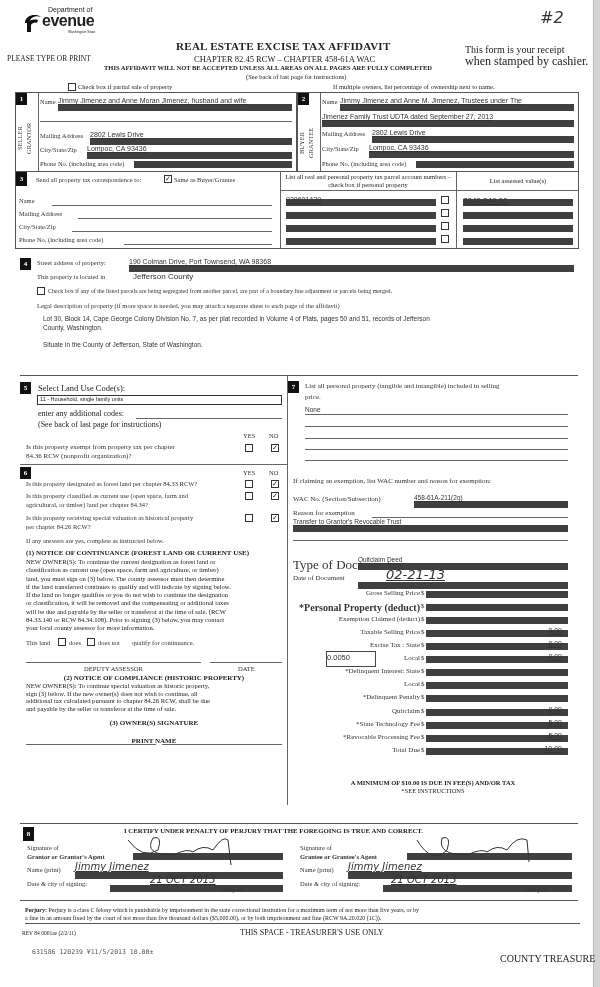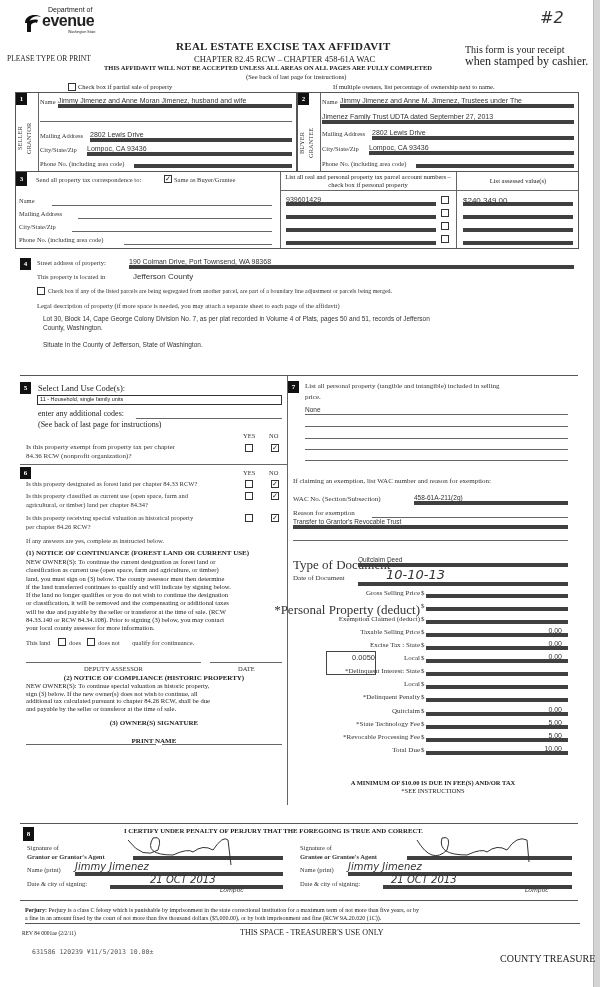--- a/index.html
+++ b/index.html
@@ -10,21 +10,21 @@
   .right-strip { position: absolute; left: 593px; top: 0; width: 7px; height: 987px; background: #d4d4d4; border-left: 1px solid #bbb; }
   .num { position: absolute; width: 11px; height: 12px; background: #111; color: #fff; font-size: 7px; font-weight: bold; text-align: center; line-height: 12px; }
   .box { position: absolute; border: 1px solid #555; }
   .hline { position: absolute; height: 0; border-top: 1px solid #666; }
   .vline { position: absolute; width: 0; border-left: 1px solid #666; }
   .cb { position: absolute; width: 8px; height: 8px; border: 1px solid #333; background: #fff; font-size: 7px; line-height: 6px; text-align: center; font-family: "DejaVu Sans", sans-serif; }
   .fill { font-family: "Liberation Sans", sans-serif; color: #333; font-size: 7px; }
   .lbl { font-size: 6.5px; color: #333; white-space: nowrap; }
   .vert { position: absolute; writing-mode: vertical-rl; transform: rotate(180deg); font-size: 6.5px; text-align: center; line-height: 7px; color: #333; }
   .hand { font-family: "DejaVu Sans", sans-serif; font-style: italic; color: #333; }
-  .underline { border-bottom: 4px solid #404040; }
+  .underline { border-bottom: 7px solid #404040; text-decoration: underline; }
 </style>
 </head>
 <body>
 
 <div class="right-strip"></div>
 
 <div class="abs" style="left:22px;top:6px;width:85px;height:30px;">
   <svg width="22" height="22" viewBox="0 0 22 22" style="position:absolute;left:0;top:5px;">
     <path d="M3 12 C3 4 14 2 19 6 C13 4 8 7 7 12 Z" fill="#111"></path>
     <path d="M5 11 L5 21 L9 21 L9 14 C10 12 13 11 15 12 L16 9 C12 8 8 9 5 11Z" fill="#111"></path>
@@ -213,50 +213,50 @@
   <span class="abs lbl" style="left:5px;top:101px;font-size:7px;">If claiming an exemption, list WAC number and reason for exemption:</span>
   <span class="abs lbl" style="left:5px;top:119px;font-size:7px;">WAC No. (Section/Subsection)</span>
   <span class="abs fill underline" style="left:126px;top:118px;width:154px;font-size:6.5px;">458-61A-211(2g)</span>
   <span class="abs lbl" style="left:5px;top:133px;font-size:7px;">Reason for exemption</span>
   <div class="hline" style="left:84px;top:141px;width:196px;"></div>
   <span class="abs fill underline" style="left:5px;top:142px;width:275px;font-size:6.5px;">Transfer to Grantor's Revocable Trust</span>
   <div class="hline" style="left:5px;top:164px;width:275px;"></div>
   <span class="abs lbl" style="left:5px;top:181px;font-size:13px;">Type of Document</span>
   <span class="abs fill underline" style="left:70px;top:180px;width:210px;font-size:6.5px;">Quitclaim Deed</span>
   <span class="abs lbl" style="left:5px;top:198px;font-size:7px;">Date of Document</span>
-  <span class="abs hand underline" style="left:70px;top:191px;width:210px;font-size:13px;padding-left:28px;">10-10-13</span>
+  <span class="abs hand underline" style="left:70px;top:191px;width:210px;font-size:13px;padding-left:28px;">02-21-13</span>
 
   <div class="abs" style="left:0;top:212px;width:290px;">
     <div class="abs" style="top:0;left:0;width:290px;height:12px;">
       <span class="abs lbl" style="right:158px;top:1px;font-size:7px;">Gross Selling Price</span>
       <span class="abs lbl" style="left:133px;top:1px;font-size:7px;">$</span>
       <span class="abs fill underline" style="left:138px;top:0;width:142px;height:10px;text-align:right;"></span>
     </div>
     <div class="abs" style="top:13px;left:0;width:290px;height:12px;">
-      <span class="abs lbl" style="right:158px;top:1px;font-size:13px;">*Personal Property (deduct)</span>
+      <span class="abs lbl" style="right:158px;top:1px;font-size:10px;font-weight:bold;">*Personal Property (deduct)</span>
       <span class="abs lbl" style="left:133px;top:1px;font-size:7px;">$</span>
       <span class="abs fill underline" style="left:138px;top:0;width:142px;height:10px;text-align:right;"></span>
     </div>
     <div class="abs" style="top:26px;left:0;width:290px;height:12px;">
       <span class="abs lbl" style="right:158px;top:1px;font-size:7px;">Exemption Claimed (deduct)</span>
       <span class="abs lbl" style="left:133px;top:1px;font-size:7px;">$</span>
       <span class="abs fill underline" style="left:138px;top:0;width:142px;height:10px;text-align:right;"></span>
     </div>
     <div class="abs" style="top:39px;left:0;width:290px;height:12px;">
       <span class="abs lbl" style="right:158px;top:1px;font-size:7px;">Taxable Selling Price</span>
       <span class="abs lbl" style="left:133px;top:1px;font-size:7px;">$</span>
       <span class="abs fill underline" style="left:138px;top:0;width:142px;height:10px;text-align:right;padding-right:6px;">0.00</span>
     </div>
     <div class="abs" style="top:52px;left:0;width:290px;height:12px;">
       <span class="abs lbl" style="right:158px;top:1px;font-size:7px;">Excise Tax : State</span>
       <span class="abs lbl" style="left:133px;top:1px;font-size:7px;">$</span>
       <span class="abs fill underline" style="left:138px;top:0;width:142px;height:10px;text-align:right;padding-right:6px;">0.00</span>
     </div>
     <div class="abs" style="top:65px;left:0;width:290px;height:12px;">
-      <div class="abs" style="left:38px;top:-2px;width:50px;height:24px;border:1px solid #444;text-align:right;">
+      <div class="abs" style="left:38px;top:-2px;width:50px;height:16px;border:1px solid #444;text-align:left;">
         <span class="fill" style="font-size:7.5px;line-height:11px;">0.0050</span>
       </div>
       <span class="abs lbl" style="right:158px;top:1px;font-size:7px;">Local</span>
       <span class="abs lbl" style="left:133px;top:1px;font-size:7px;">$</span>
       <span class="abs fill underline" style="left:138px;top:0;width:142px;height:10px;text-align:right;padding-right:6px;">0.00</span>
     </div>
     <div class="abs" style="top:78px;left:0;width:290px;height:12px;">
       <span class="abs lbl" style="right:158px;top:1px;font-size:7px;">*Delinquent Interest: State</span>
       <span class="abs lbl" style="left:133px;top:1px;font-size:7px;">$</span>
       <span class="abs fill underline" style="left:138px;top:0;width:142px;height:10px;text-align:right;"></span>

